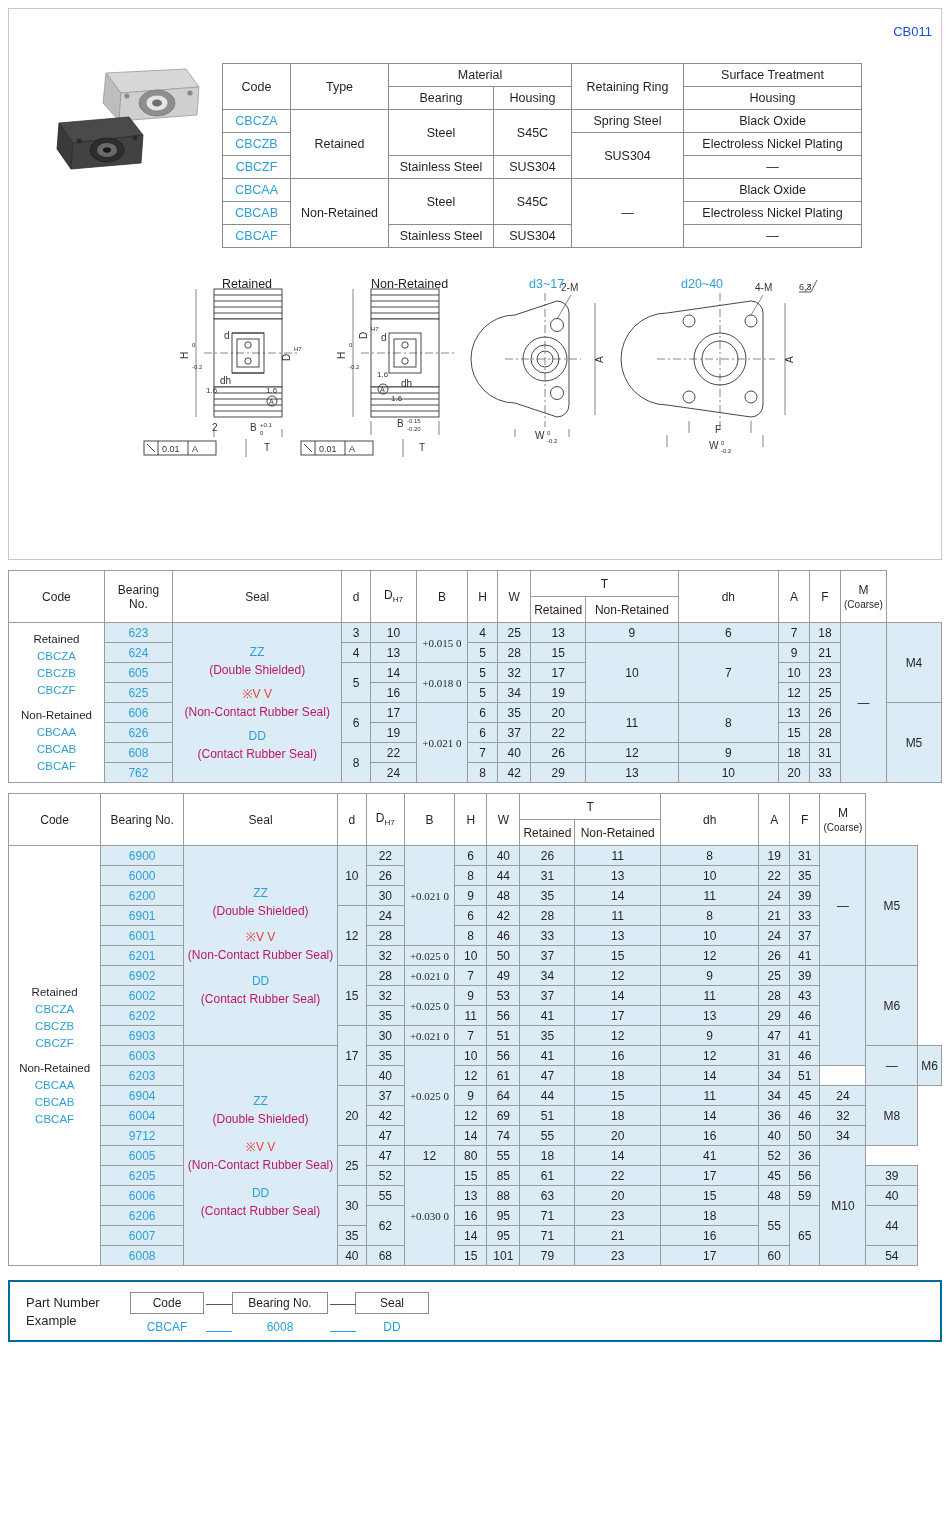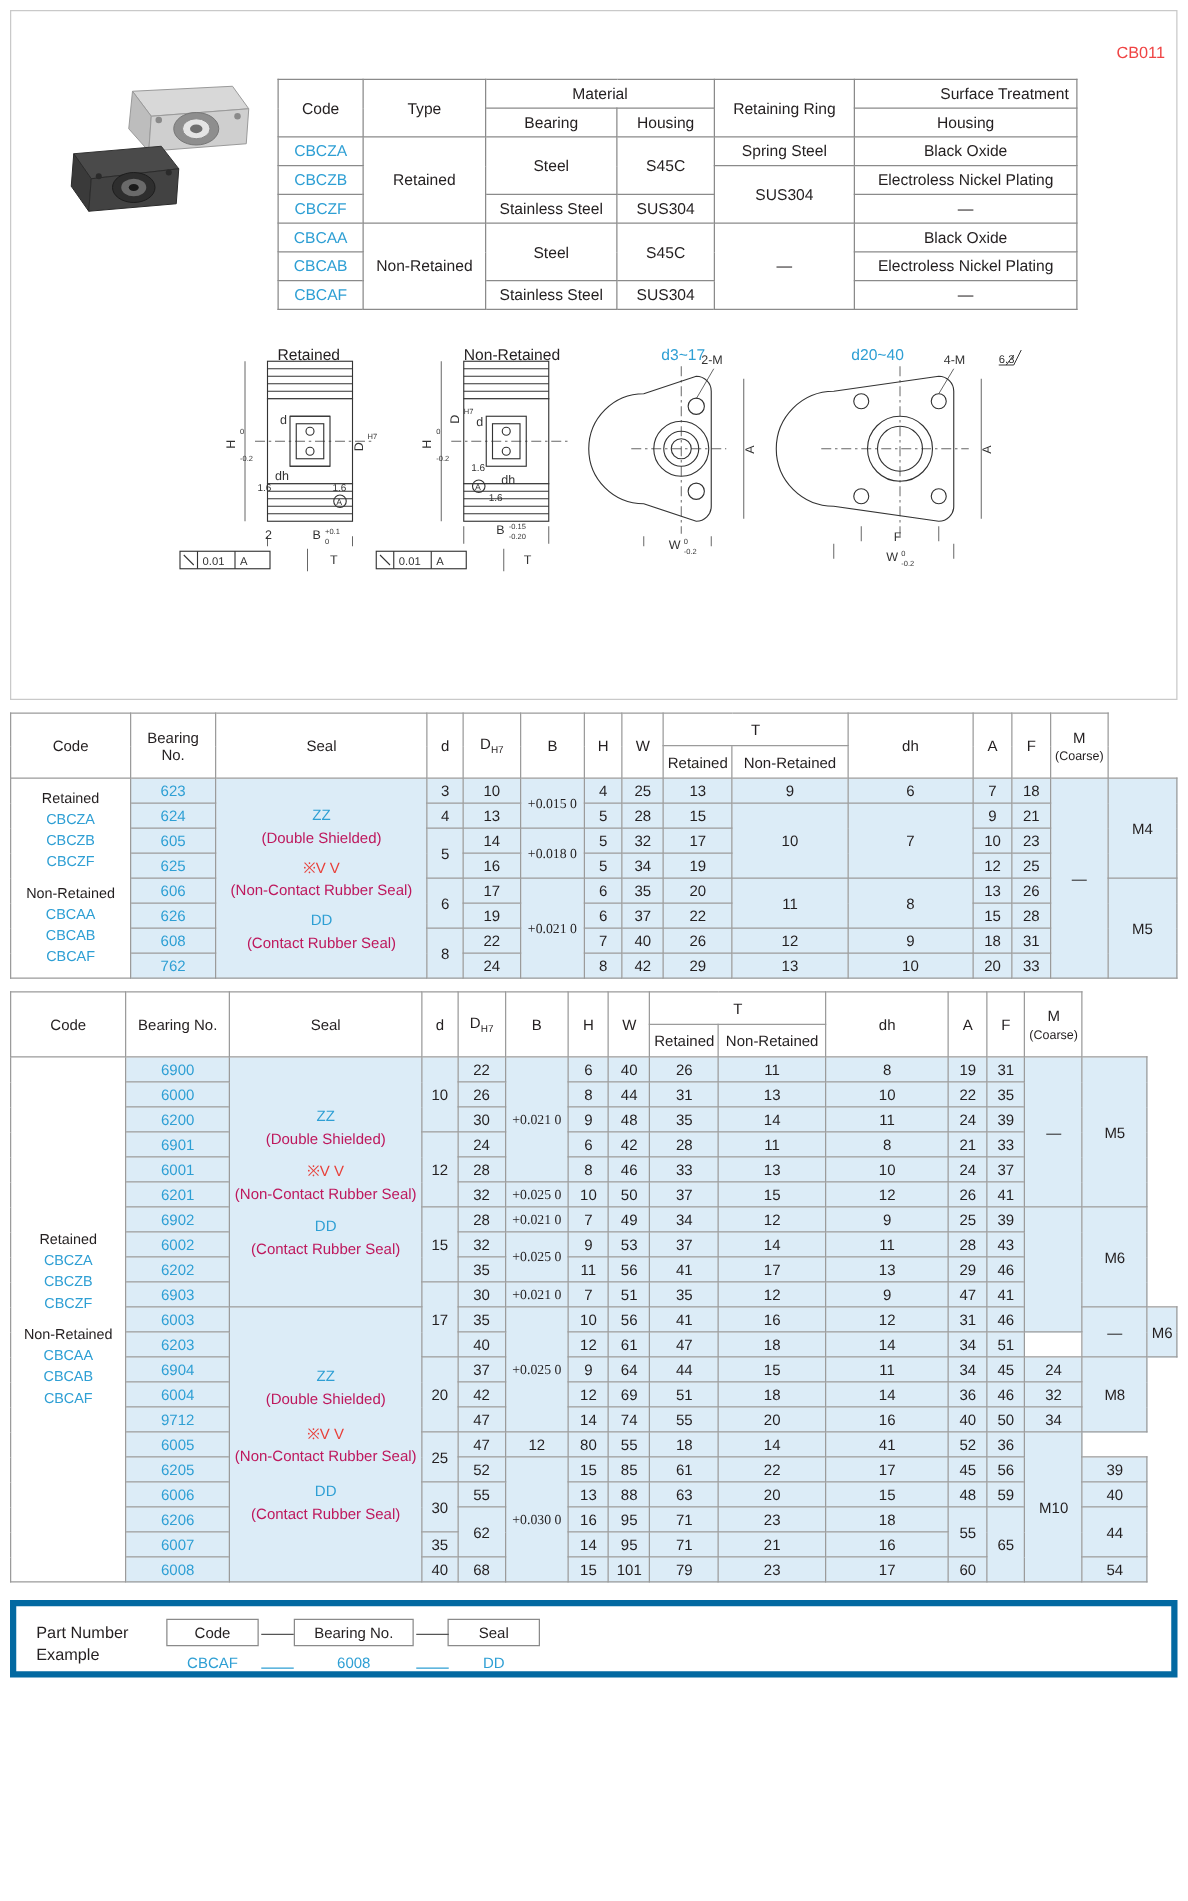--- a/index.html
+++ b/index.html
@@ -10,23 +10,23 @@
     font-family: "Liberation Sans", sans-serif;
     color: #231f20;
     font-size: 12px;
   }
   .page { width: 950px; position: relative; padding: 0; }
 
   
   .page-code {
     position: absolute;
     right: 18px;
-    top: 26px;
+    top: 16px;
     font-size: 13px;
-    color: #ef4444;
+    color: #1d4ed8;
   }
 
   
   .top-panel {
     margin: 8px 8px 0 8px;
     border: 1px solid #c9c9c9;
     height: 552px;
     position: relative;
   }
 
@@ -51,21 +51,21 @@
     text-align: center;
     font-weight: normal;
     background: #ffffff;
   }
   .mat-table .code-cell { color: #2e9fd4; width: 68px; }
   .mat-table .hdr { background: #ffffff; }
   .mat-table .w-type { width: 98px; }
   .mat-table .w-bearing { width: 105px; }
   .mat-table .w-housing { width: 78px; }
   .mat-table .w-ring { width: 112px; }
-  .mat-table .w-surface { width: 178px; text-align: right; }
+  .mat-table .w-surface { width: 178px; }
 
   
   .draw-label {
     position: absolute;
     font-size: 12.5px;
   }
   .draw-label.blue { color: #2e9fd4; }
 
   .drawings { position: absolute; left: 0; top: 250px; width: 100%; height: 300px; }
 
@@ -108,21 +108,21 @@
   .notes {
     margin: 10px 8px 0 8px;
     font-size: 12px;
     line-height: 19px;
   }
   .notes .mark { color: #e8403a; }
 
   
   .pn-box {
     margin: 14px 8px 10px 8px;
-    border: 5px solid #0369a1;
+    border: 2px solid #0369a1;
     height: 62px;
     position: relative;
   }
   .pn-label {
     position: absolute;
     left: 16px; top: 12px;
     font-size: 13px;
     line-height: 18px;
   }
   .pn-field {

